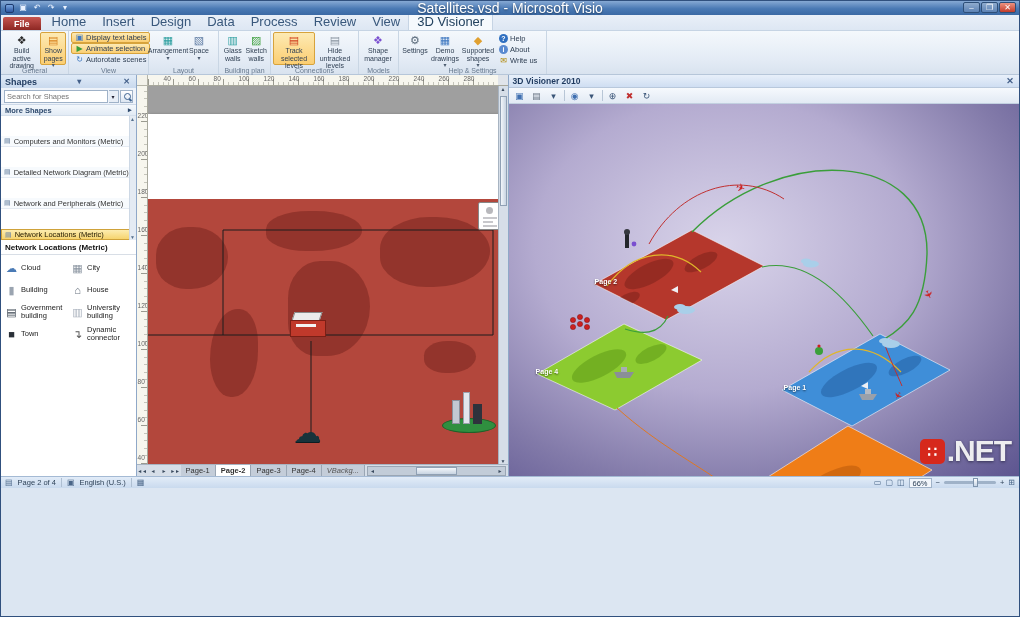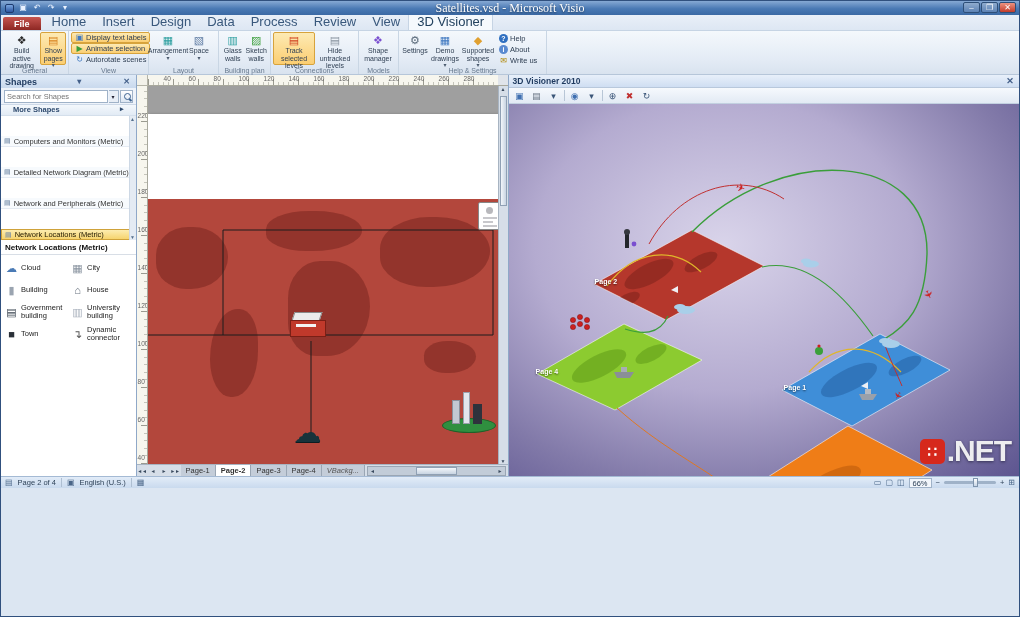--- a/index.html
+++ b/index.html
@@ -5,21 +5,21 @@
   *{box-sizing:border-box;margin:0;padding:0;font-family:"Liberation Sans",sans-serif;}
   html,body{width:1020px;height:617px;overflow:hidden;}
   button{background:none;border:none;font:inherit;color:inherit;cursor:default;}
   .window{position:relative;width:1020px;height:617px;background:#dce6f2;border:1px solid #30507e;overflow:hidden;}
 
   
   .titlebar{height:14px;background:linear-gradient(#86a9d4,#4a79b4 55%,#3b69a4);position:relative;display:flex;align-items:center;color:#fff;}
   .appicon{width:9px;height:9px;margin:0 3px 0 4px;background:linear-gradient(#7aa6e0,#2d56a0);border:1px solid #1d3a6e;border-radius:2px;}
   .qat{display:flex;gap:2px;}
   .qat span{font-size:8px;line-height:10px;width:12px;text-align:center;color:#eaf2ff;}
-  .title{position:absolute;left:0;right:0;text-align:center;font-size:12px;text-shadow:0 1px 2px rgba(0,0,0,.45);font-family:Liberation Serif, serif;}
+  .title{position:absolute;left:0;right:0;text-align:center;font-size:14px;text-shadow:0 1px 2px rgba(0,0,0,.45);}
   .winbtns{position:absolute;right:3px;top:1px;display:flex;gap:1px;}
   .winbtn{width:17px;height:11px;font-size:8px;line-height:9px;text-align:center;color:#fff;background:linear-gradient(#8fabce,#5d83b5);border:1px solid #2e4f78;border-radius:2px;}
   .winbtn.close{background:linear-gradient(#ec9280,#c23b2a);}
 
   
   .rtabs{height:16px;background:linear-gradient(#e9eff8,#dde7f3);display:flex;align-items:flex-end;padding-left:2px;border-bottom:1px solid #c6d4e4;}
   .filetab{background:linear-gradient(#c6554f,#8d2723);color:#fff;font-size:9px;font-weight:bold;padding:2px 11px 1px;border-radius:2px 2px 0 0;margin-right:3px;}
   .rtab{font-size:13px;color:#39587c;padding:2px 8px 1px;}
   .rtab.active{background:#f5f9fd;border:1px solid #c6d4e4;border-bottom:none;border-radius:2px 2px 0 0;color:#23425f;}
 
@@ -42,21 +42,21 @@
   
   .shapes{width:136px;background:#fff;border-right:1px solid #8fa8c8;display:flex;flex-direction:column;font-size:7.5px;color:#223;}
   .shead{height:13px;background:linear-gradient(#e0ebf8,#c9d9ed);display:flex;align-items:center;padding:0 4px;font-size:9px;font-weight:bold;color:#1f3a5f;}
   .shead .hx{margin-left:auto;font-size:8px;color:#44608a;width:10px;text-align:center;}
   .srch{height:17px;background:#eef3fa;display:flex;align-items:center;gap:1px;padding:2px 3px;border-bottom:1px solid #cdd9e8;}
   .srch input{flex:1;height:13px;font-size:7.5px;border:1px solid #9fb2c8;padding:0 2px;color:#444;min-width:0;}
   .srch .da{width:10px;height:13px;border:1px solid #9fb2c8;border-left:none;font-size:6px;line-height:12px;text-align:center;background:#e8eef6;}
   .mag{width:13px;height:13px;border:1px solid #9fb2c8;background:linear-gradient(#fff,#dce6f2);position:relative;}
   .mag::before{content:"";position:absolute;left:3px;top:2px;width:5px;height:5px;border:1.4px solid #3d6391;border-radius:50%;}
   .mag::after{content:"";position:absolute;left:8px;top:8px;width:3px;height:1.6px;background:#3d6391;transform:rotate(40deg);}
-  .morerow{height:11px;display:flex;padding:0 12px;background:linear-gradient(#f4f8fc,#e2ebf5);border-bottom:1px solid #d4dfeb;font-weight:bold;color:#2e4a6e;}
+  .morerow{height:11px;display:flex;align-items:center;padding:0 4px;background:linear-gradient(#f4f8fc,#e2ebf5);border-bottom:1px solid #d4dfeb;font-weight:bold;color:#2e4a6e;}
   .morerow .arr{margin-left:auto;font-size:7px;}
   .stlist{position:relative;}
   .stencil{height:11px;display:flex;align-items:center;gap:3px;padding:0 3px;border-bottom:1px solid #e4eaf2;background:#f7fafd;color:#333;margin-top:20px;}
   .stencil .sic{font-size:7px;color:#6f87a5;}
   .stencil.sel{background:linear-gradient(#fcecb0,#f6d46e);border:1px solid #cfa23a;color:#201800;}
   .ministb{position:absolute;right:0;top:0;bottom:0;width:7px;background:#e4ebf3;border-left:1px solid #cdd8e5;font-size:5px;color:#55708e;display:flex;flex-direction:column;justify-content:space-between;align-items:center;}
   .secthead{padding:3px 4px 2px;font-size:8px;font-weight:bold;color:#111;border-bottom:1px solid #d8dee6;}
   .sgrid{display:flex;flex-wrap:wrap;padding:2px 1px;}
   .scell{width:66px;height:22px;display:flex;align-items:center;gap:2px;padding:0 2px;}
   .scell .icn{width:15px;text-align:center;font-size:11px;flex:none;}

